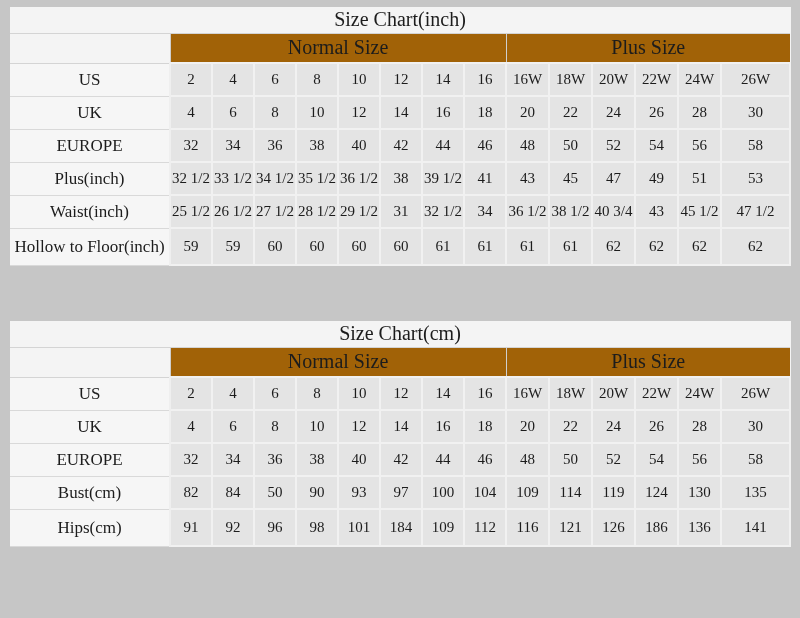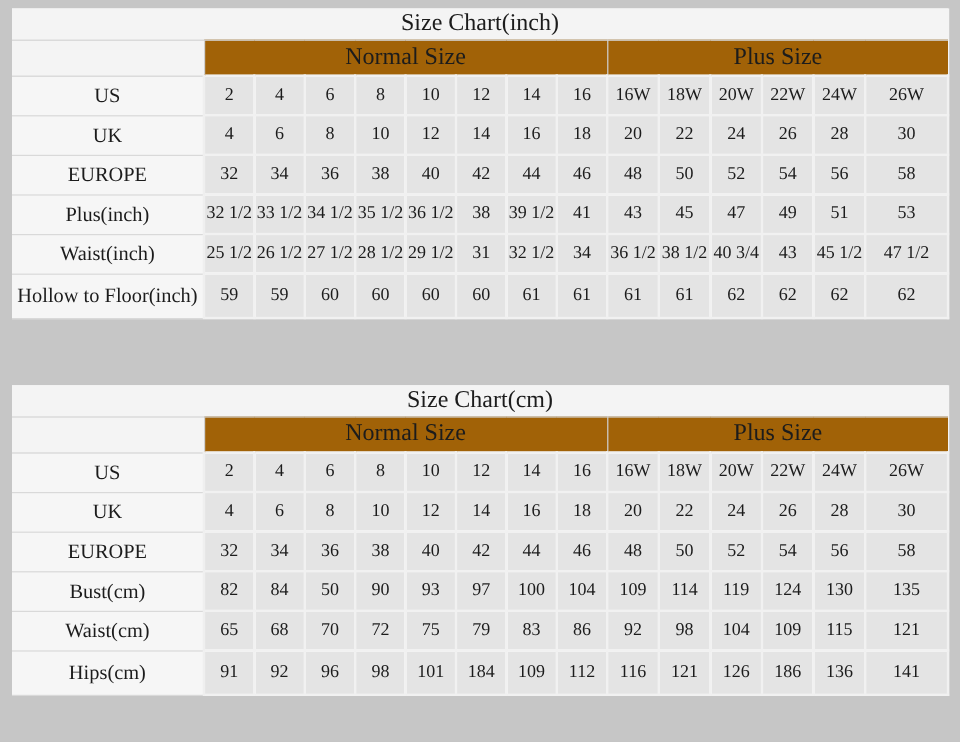--- a/index.html
+++ b/index.html
@@ -299,37 +299,20 @@
             <td class="data-cell">100</td>
             <td class="data-cell">104</td>
             <td class="data-cell">109</td>
             <td class="data-cell">114</td>
             <td class="data-cell">119</td>
             <td class="data-cell">124</td>
             <td class="data-cell">130</td>
             <td class="data-cell">135</td>
           </tr>
           <tr class="data-row">
-            <th class="row-label">Waist(cm)</th>
-            <td class="data-cell">65</td>
-            <td class="data-cell">68</td>
-            <td class="data-cell">70</td>
-            <td class="data-cell">72</td>
-            <td class="data-cell">75</td>
-            <td class="data-cell">79</td>
-            <td class="data-cell">83</td>
-            <td class="data-cell">86</td>
-            <td class="data-cell">92</td>
-            <td class="data-cell">98</td>
-            <td class="data-cell">104</td>
-            <td class="data-cell">109</td>
-            <td class="data-cell">115</td>
-            <td class="data-cell">121</td>
-          </tr>
-          <tr class="data-row">
             <th class="row-label">Hips(cm)</th>
             <td class="data-cell">91</td>
             <td class="data-cell">92</td>
             <td class="data-cell">96</td>
             <td class="data-cell">98</td>
             <td class="data-cell">101</td>
             <td class="data-cell">184</td>
             <td class="data-cell">109</td>
             <td class="data-cell">112</td>
             <td class="data-cell">116</td>

